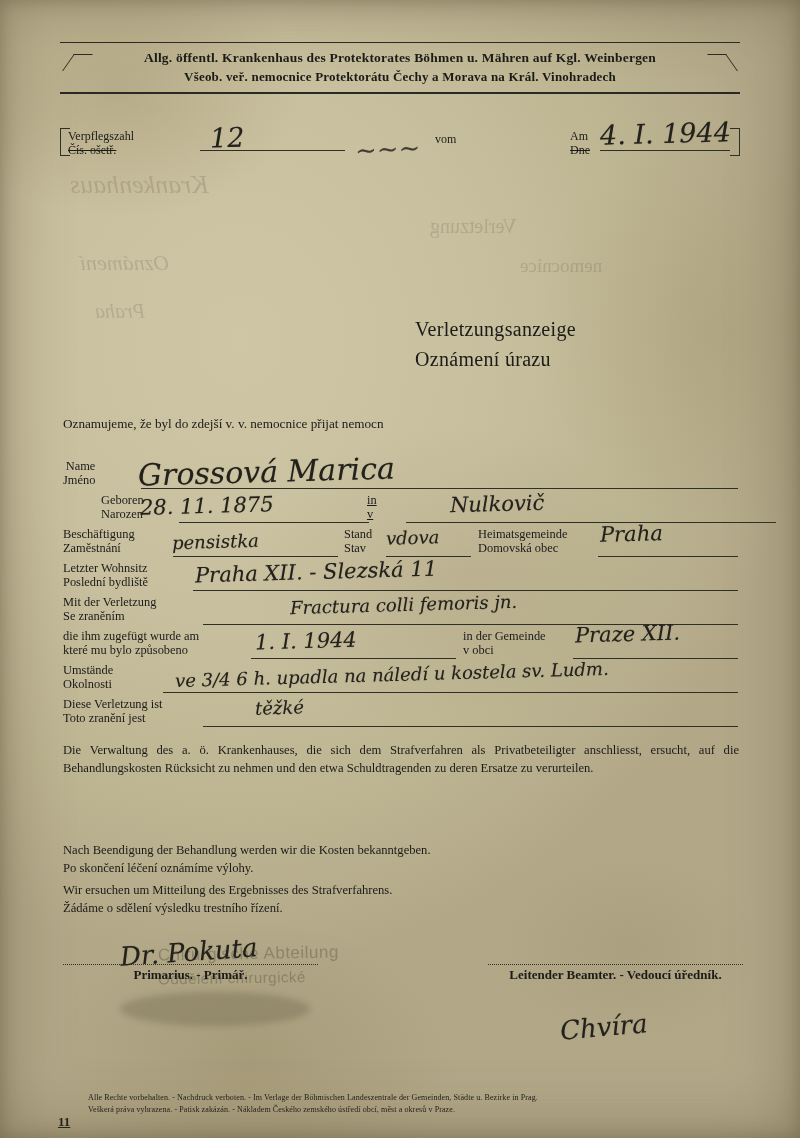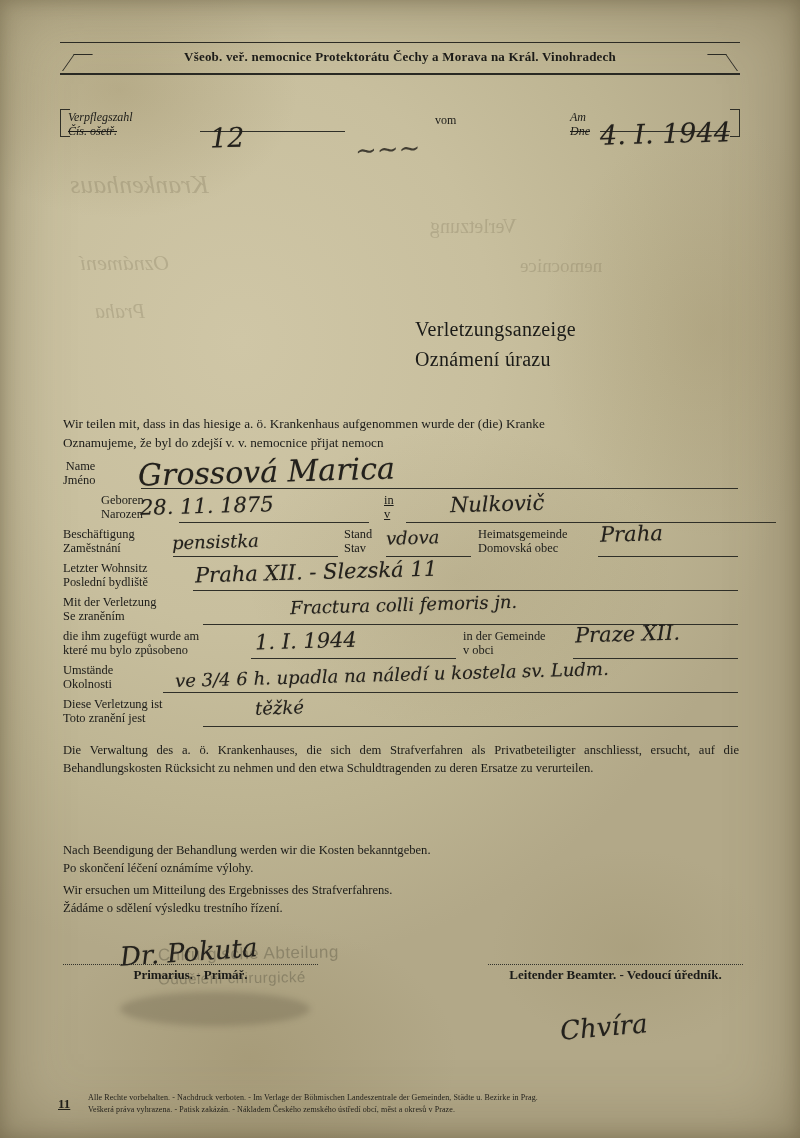--- a/index.html
+++ b/index.html
@@ -67,21 +67,21 @@
   }
   .hdr .l2 { font-size: 13px; }
 
   
   .toprow {
     position: relative;
     margin-top: 34px;
     height: 46px;
     font-size: 12px;
   }
-  .lbl2 { line-height: 1.15; font-style: italic; }
+  .lbl2 { line-height: 1.15; }
   .lbl2 .de { display: block; }
   .lbl2 .cz { display: block; text-decoration: line-through; text-decoration-thickness: 1px; }
   .tr-a { position: absolute; left: 8px; top: 2px; }
   .tr-b { position: absolute; left: 375px; top: 4px; }
   .tr-c { position: absolute; left: 510px; top: 2px; }
   .ln { position: absolute; border-bottom: 1px solid #2f2f28; }
   .brk {
     position: absolute;
     border-left: 1.4px solid #2f2f28;
     border-top: 1.4px solid #2f2f28;
@@ -160,21 +160,21 @@
     position: absolute;
     left: 60px;
     bottom: 22px;
     width: 690px;
     font-size: 8px;
     line-height: 1.5;
   }
   .footer .pg {
     position: absolute;
     left: -2px;
-    top: 2px;
+    top: 20px;
     font-size: 13px;
     font-weight: bold;
     text-decoration: underline;
   }
   .footer .ftxt { margin-left: 28px; letter-spacing: .1px; }
 
   
   .hw {
     position: absolute;
     font-family: "DejaVu Serif", serif;
@@ -232,20 +232,21 @@
   <div class="ghost" style="left:70px; top:170px; font-size:26px; font-style:italic;">Krankenhaus</div>
   <div class="ghost" style="left:80px; top:250px; font-size:22px; font-style:italic;">Oznámení</div>
   <div class="ghost" style="left:430px; top:215px; font-size:20px;">Verletzung</div>
   <div class="ghost" style="left:520px; top:255px; font-size:19px;">nemocnice</div>
   <div class="ghost" style="left:95px; top:300px; font-size:20px; font-style:italic;">Praha</div>
 
   <div class="sheet">
 
     <div class="hdr-rule-top"></div>
     <div class="hdr">
+      <div class="l1">Allg. öffentl. Krankenhaus des Protektorates Böhmen u. Mähren auf Kgl. Weinbergen</div>
       <div class="l2">Všeob. veř. nemocnice Protektorátu Čechy a Morava na Král. Vinohradech</div>
     </div>
     <div class="hdr-rule-bot"></div>
 
     <div style="position:absolute; left:8px; top:12px; width:18px; height:16px; border-left:1.5px solid #2a2a24; border-top:1.5px solid #2a2a24; transform:skewX(-35deg);"></div>
     <div style="position:absolute; right:8px; top:12px; width:18px; height:16px; border-right:1.5px solid #2a2a24; border-top:1.5px solid #2a2a24; transform:skewX(35deg);"></div>
 
     <div class="toprow">
       <div class="brk" style="left:0; top:0; height:26px;"></div>
       <div class="tr-a lbl2">
@@ -265,41 +266,40 @@
     <div class="hw lg" style="left:150px; top:80px;">12</div>
     <div class="hw lg" style="left:540px; top:76px;">4. I. 1944</div>
     <div class="scribble" style="left:295px; top:92px; font-size:26px; transform:rotate(-3deg);">~~~</div>
 
     <div class="title">
       <div>Verletzungsanzeige</div>
       <div>Oznámení úrazu</div>
     </div>
 
     <div class="intro">
-      <div>Wir teilen mit, dass in das hiesige a. ö. Krankenhaus aufgenommen wurde der (die) Kranke</div>
       <div>Oznamujeme, že byl   do zdejší v. v. nemocnice přijat   nemocn</div>
     </div>
 
     <div class="form">
 
       <div class="frow" style="height:34px;text-align:right;">
         <div class="fl dual" style="left:0; top:0;">
           <span class="de">Name</span>
           <span class="cz">Jméno</span>
         </div>
         <div class="ln" style="left:78px; top:28px; width:597px;"></div>
       </div>
 
       <div class="frow" style="height:34px;margin-left:38px;">
         <div class="fl dual" style="left:0; top:0;">
           <span class="de">Geboren</span>
           <span class="cz">Narozen</span>
         </div>
         <div class="ln" style="left:78px; top:28px; width:190px;"></div>
-        <div class="fl dual" style="left:283px; top:0;text-decoration:underline;">
+        <div class="fl dual" style="left:266px; top:0;text-decoration:underline;">
           <span class="de">in</span>
           <span class="cz">v</span>
         </div>
         <div class="ln" style="left:305px; top:28px; width:370px;"></div>
       </div>
 
       <div class="frow" style="height:34px;">
         <div class="fl dual" style="left:0; top:0;">
           <span class="de">Beschäftigung</span>
           <span class="cz">Zaměstnání</span>

